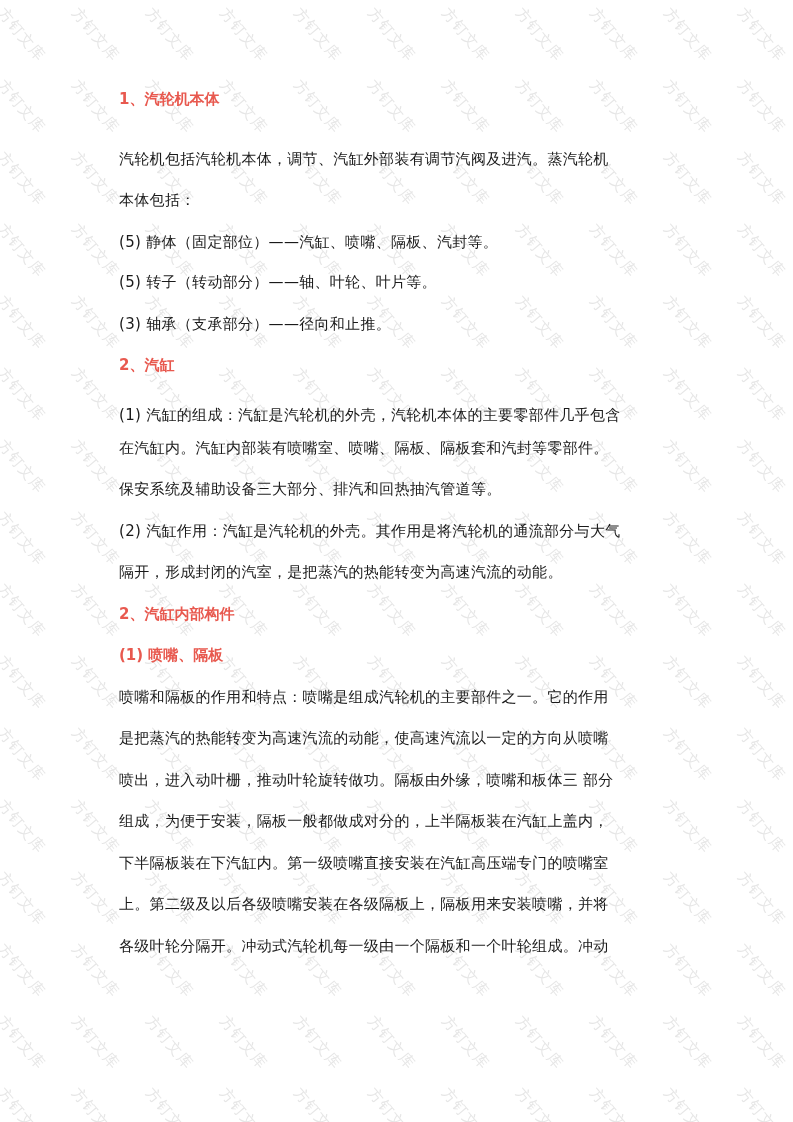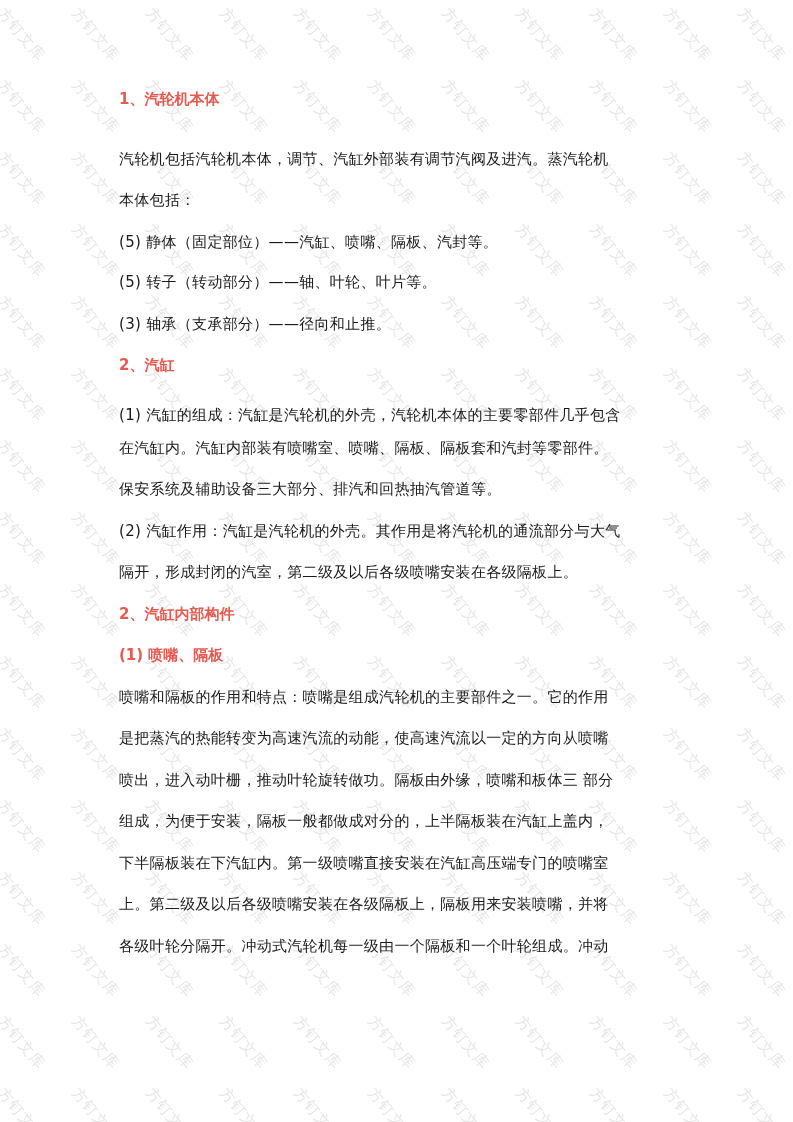--- a/index.html
+++ b/index.html
@@ -200,21 +200,21 @@
   <div class="p" style="top:150px">汽轮机包括汽轮机本体，调节、汽缸外部装有调节汽阀及进汽。蒸汽轮机</div>
   <div class="p" style="top:191px">本体包括：</div>
   <div class="p" style="top:233px">(5) 静体（固定部位）——汽缸、喷嘴、隔板、汽封等。</div>
   <div class="p" style="top:273px">(5) 转子（转动部分）——轴、叶轮、叶片等。</div>
   <div class="p" style="top:315px">(3) 轴承（支承部分）——径向和止推。</div>
   <div class="h" style="top:356px">2、汽缸</div>
   <div class="p" style="top:406px">(1) 汽缸的组成：汽缸是汽轮机的外壳，汽轮机本体的主要零部件几乎包含</div>
   <div class="p" style="top:439px">在汽缸内。汽缸内部装有喷嘴室、喷嘴、隔板、隔板套和汽封等零部件。</div>
   <div class="p" style="top:480px">保安系统及辅助设备三大部分、排汽和回热抽汽管道等。</div>
   <div class="p" style="top:522px">(2) 汽缸作用：汽缸是汽轮机的外壳。其作用是将汽轮机的通流部分与大气</div>
-  <div class="p" style="top:563px">隔开，形成封闭的汽室，第二级及以后各级喷嘴安装在各级隔板上。</div>
+  <div class="p" style="top:563px">隔开，形成封闭的汽室，是把蒸汽的热能转变为高速汽流的动能。</div>
   <div class="h" style="top:605px">2、汽缸内部构件</div>
   <div class="h" style="top:646px">(1) 喷嘴、隔板</div>
   <div class="p" style="top:688px">喷嘴和隔板的作用和特点：喷嘴是组成汽轮机的主要部件之一。它的作用</div>
   <div class="p" style="top:729px">是把蒸汽的热能转变为高速汽流的动能，使高速汽流以一定的方向从喷嘴</div>
   <div class="p" style="top:771px">喷出，进入动叶栅，推动叶轮旋转做功。隔板由外缘，喷嘴和板体三  部分</div>
   <div class="p" style="top:812px">组成，为便于安装，隔板一般都做成对分的，上半隔板装在汽缸上盖内，</div>
   <div class="p" style="top:854px">下半隔板装在下汽缸内。第一级喷嘴直接安装在汽缸高压端专门的喷嘴室</div>
   <div class="p" style="top:895px">上。第二级及以后各级喷嘴安装在各级隔板上，隔板用来安装喷嘴，并将</div>
   <div class="p" style="top:937px">各级叶轮分隔开。冲动式汽轮机每一级由一个隔板和一个叶轮组成。冲动</div>
 </div>

